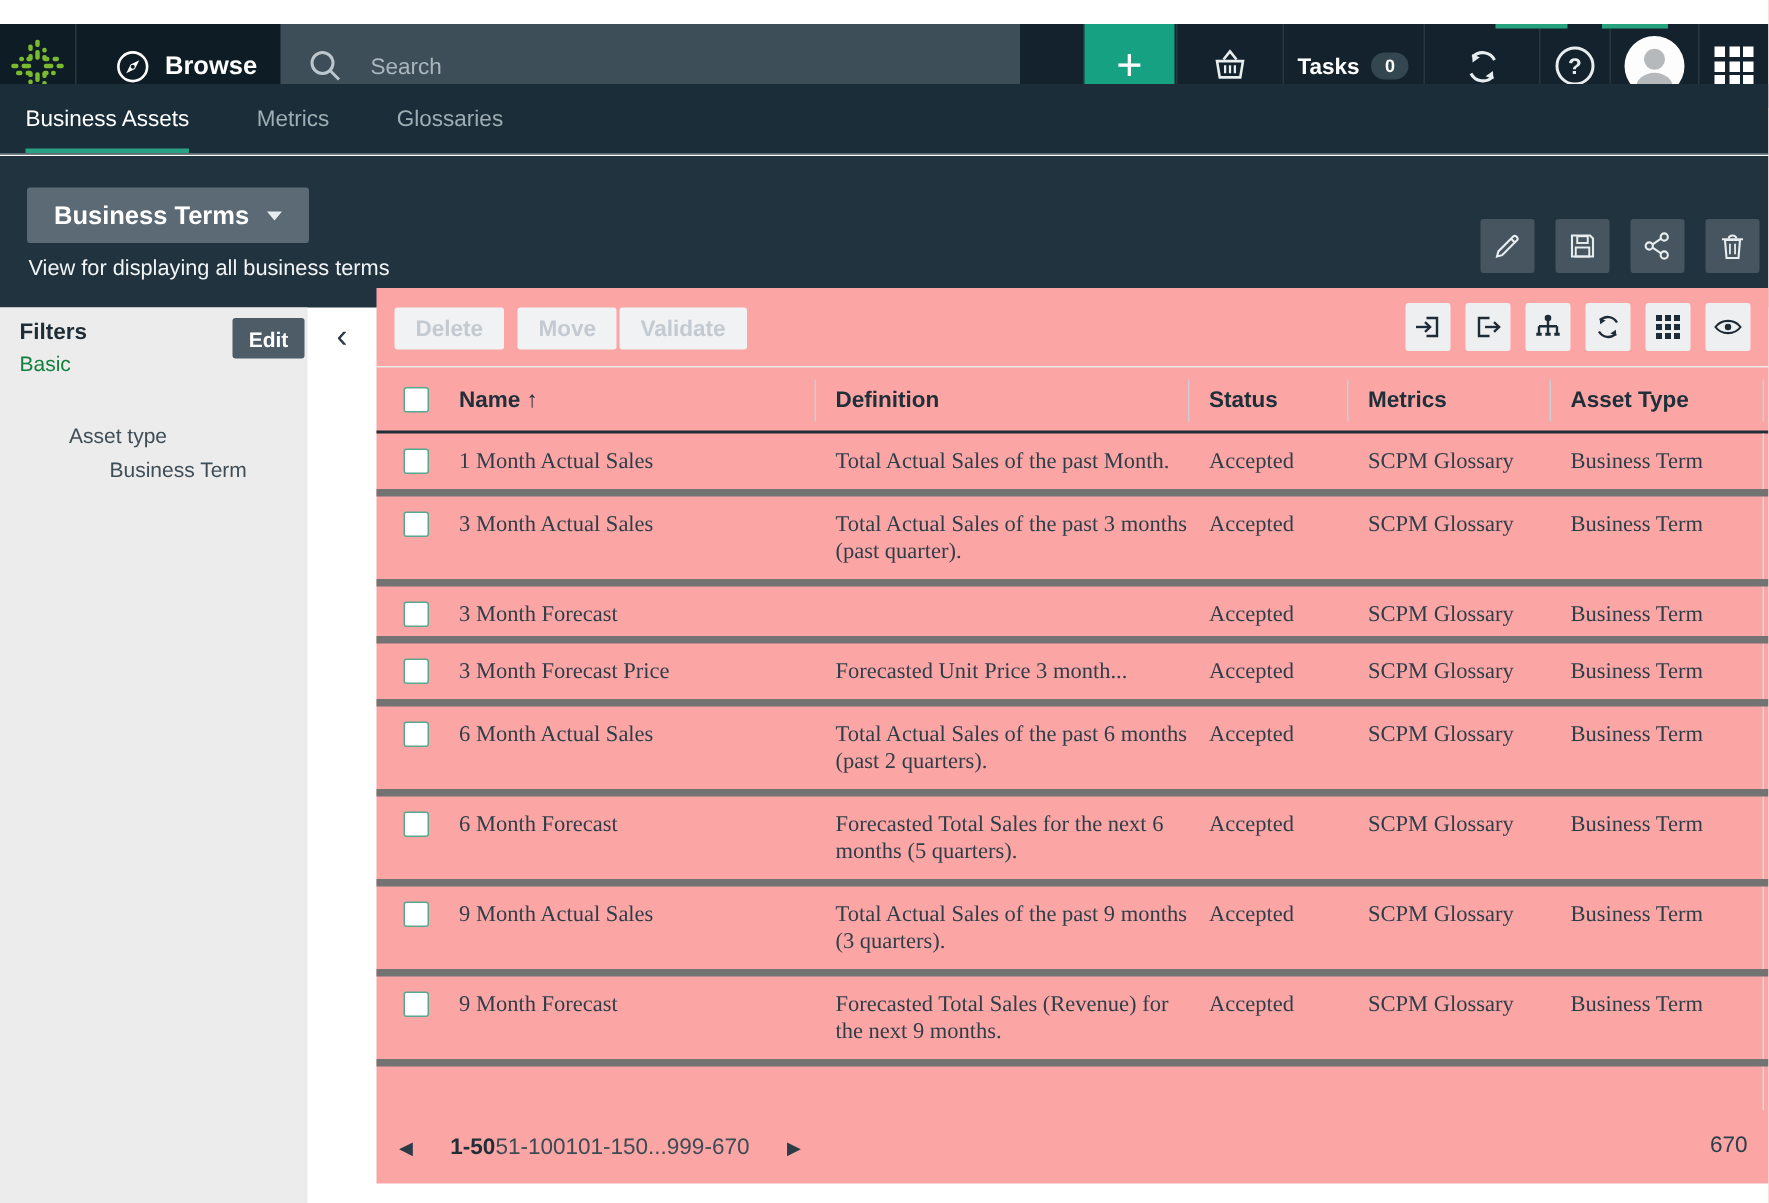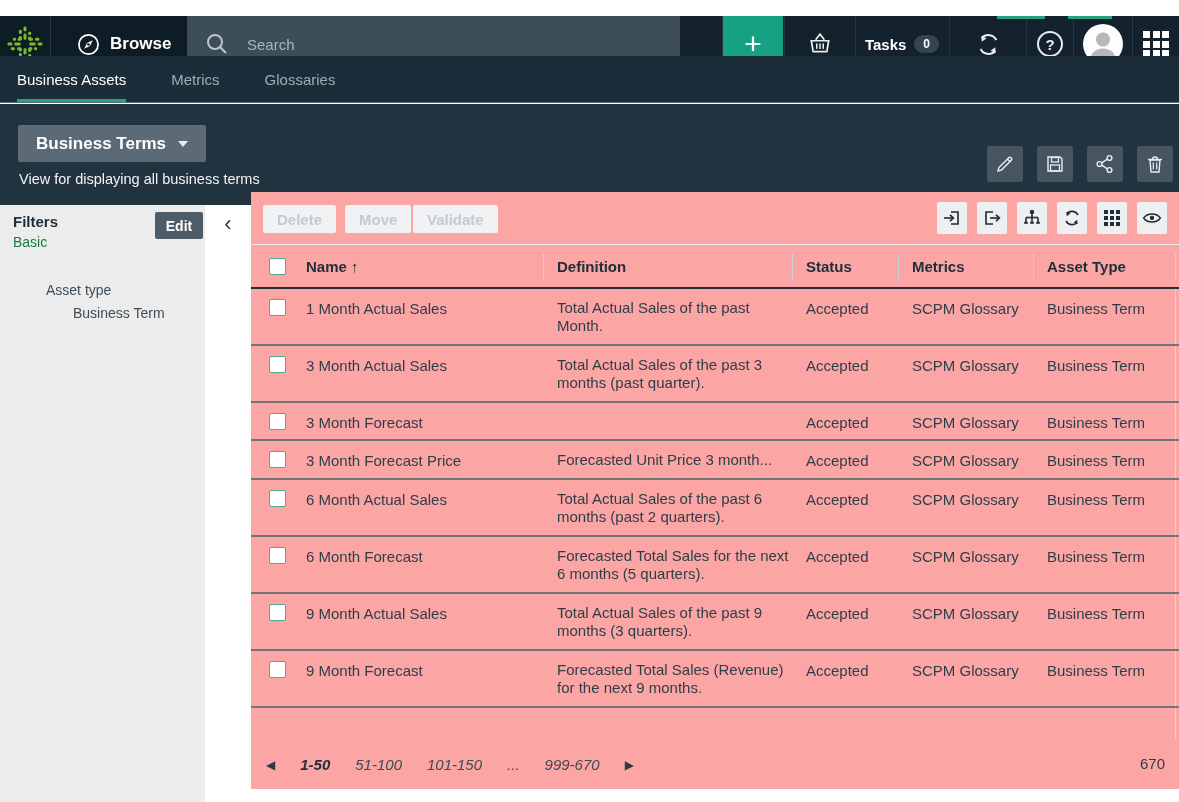--- a/index.html
+++ b/index.html
@@ -57,21 +57,21 @@
   .toolbar { position:absolute; left:0; top:0; width:928px; height:53px; border-bottom:1px solid #e8eaec; }
   .tb-btn { position:absolute; top:13px; height:28px; background:#f0f2f3; border:none; border-radius:2px; color:#c3cad1; font-size:15px; font-weight:bold; font-family:inherit; padding:0 14px; cursor:default; }
   .tb-iconbtn { position:absolute; top:10px; width:30px; height:32px; background:#edeff1; border:none; border-radius:2px; display:flex; align-items:center; justify-content:center; cursor:pointer; }
 
   .thead { position:absolute; left:0; top:53px; width:928px; height:44px; border-bottom:2px solid #20303a; }
   .th { position:absolute; top:13px; font-size:15px; font-weight:bold; color:#20303a; white-space:nowrap; }
   .th-sep { position:absolute; top:8px; width:1px; height:28px; background:#c9cfd4; }
   .col-line { position:absolute; left:924px; top:97px; width:1px; height:451px; background:#d4d9dc; }
 
   .rows { position:absolute; left:0; top:97px; width:928px; }
-  .trow { position:relative; border-bottom:2px solid #737373; min-height:38px; }
+  .trow { position:relative; border-bottom:5px solid #737373; min-height:38px;font-family:Liberation Serif, serif; }
   .trow .cb { position:absolute; left:18px; top:10px; }
   .cell { position:absolute; top:11px; font-size:15px; color:#2e3e49; white-space:nowrap; }
   .cell.name { left:55px; }
   .cell.status { left:555px; }
   .cell.domain { left:661px; }
   .cell.atype { left:796px; }
   .def { margin-left:306px; width:236px; padding:10px 0 9px 0; font-size:15px; line-height:18px; color:#2e3e49; }
 
   .checkbox { width:17px; height:17px; border:1.5px solid #57a88e; border-radius:2px; background:#fff; cursor:pointer; display:inline-block; }
   .thead .checkbox { position:absolute; left:18px; top:13px; }
@@ -422,21 +422,21 @@
           <span class="cell status">Accepted</span>
           <span class="cell domain">SCPM Glossary</span>
           <span class="cell atype">Business Term</span>
         </div>
       </div>
 
     <div class="pagination">
       <button class="pg-arrow">
         <span>◀</span>
       </button>
-      <span style="display:flex; gap:25px; font-style:italic;">
+      <span style="display:flex; ">
 
           <span class="pg-item active">
             <span>1-50</span>
           </span>
 
           <span class="pg-item">
             <span>51-100</span>
           </span>
 
           <span class="pg-item">

